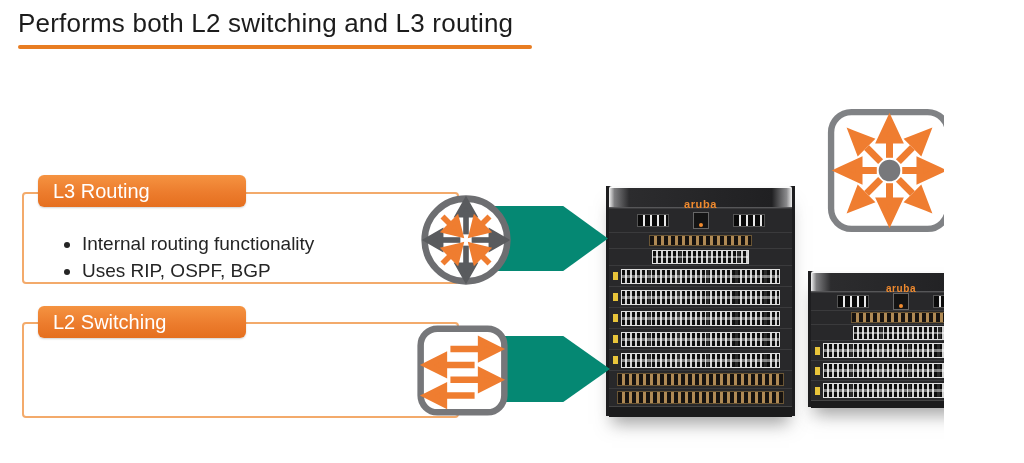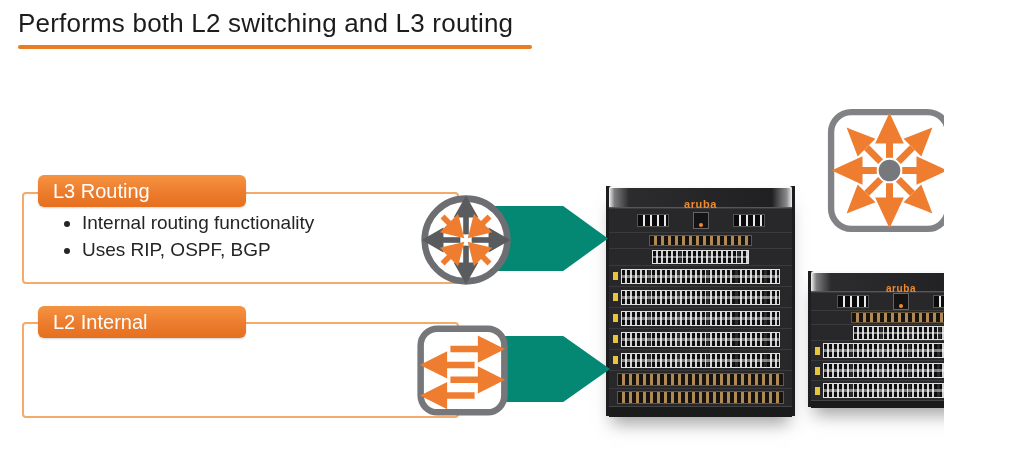--- a/index.html
+++ b/index.html
@@ -16,21 +16,21 @@
             border:2px solid #f3aa6b;border-radius:4px;}
   .box-l3{top:192px;height:88px;}
   .box-l2{top:322px;height:92px;}
   .tab{position:absolute;left:38px;width:208px;height:32px;line-height:32px;
        background:linear-gradient(180deg,#f59341 0%,#ec7c2d 55%,#e56f1f 100%);
        border-radius:6px;color:#ffffff;font-size:20px;padding-left:15px;box-sizing:border-box;
        box-shadow:0 1px 2px rgba(0,0,0,.18);z-index:5;}
   .tab-l3{top:175px;}
   .tab-l2{top:306px;}
   .bullets{position:absolute;left:58px;margin:0;padding:0 0 0 24px;z-index:5;}
-  .bullets-l3{top:209px;}
+  .bullets-l3{top:230px;}
   .bullets-l2{top:348px;}
   .bullets li{font-size:19px;color:#252525;line-height:27px;margin:0;}
 
   
   .pointer{position:absolute;background:#058873;z-index:2;
            clip-path:polygon(0 0,68% 0,100% 50%,68% 100%,0 100%);}
   .pointer-l3{left:468px;top:206px;width:140px;height:65px;}
   .pointer-l2{left:464px;top:336px;width:146px;height:66px;}
 
   
@@ -88,21 +88,21 @@
   <div class="title-underline"></div>
 
   <div class="info-box box-l3"></div>
   <div class="tab tab-l3">L3 Routing</div>
   <ul class="bullets bullets-l3">
     <li>Internal routing functionality</li>
     <li>Uses RIP, OSPF, BGP</li>
   </ul>
 
   <div class="info-box box-l2"></div>
-  <div class="tab tab-l2">L2 Internal</div>
+  <div class="tab tab-l2">L2 Switching</div>
 
   <div class="pointer pointer-l3"></div>
   <div class="pointer pointer-l2"></div>
 
   <svg class="icon icon-router" width="94" height="94" viewBox="0 0 100 100">
     <circle cx="50" cy="50" r="44" fill="#ffffff" stroke="#6d6e71" stroke-width="7"></circle>
     <g stroke="#595b5e" stroke-width="6" fill="#595b5e">
       <line x1="50" y1="44" x2="50" y2="21"></line>
         <polygon points="50,9 42,23 58,23"></polygon>
       <line x1="50" y1="56" x2="50" y2="79"></line>

